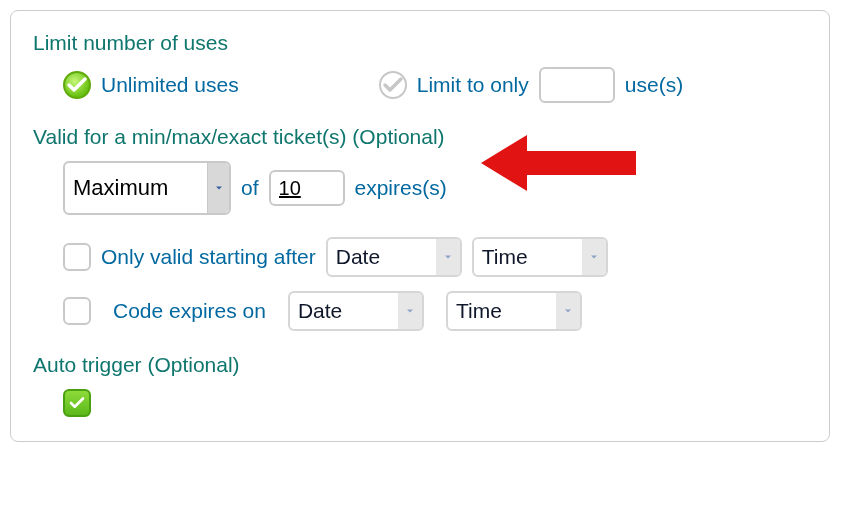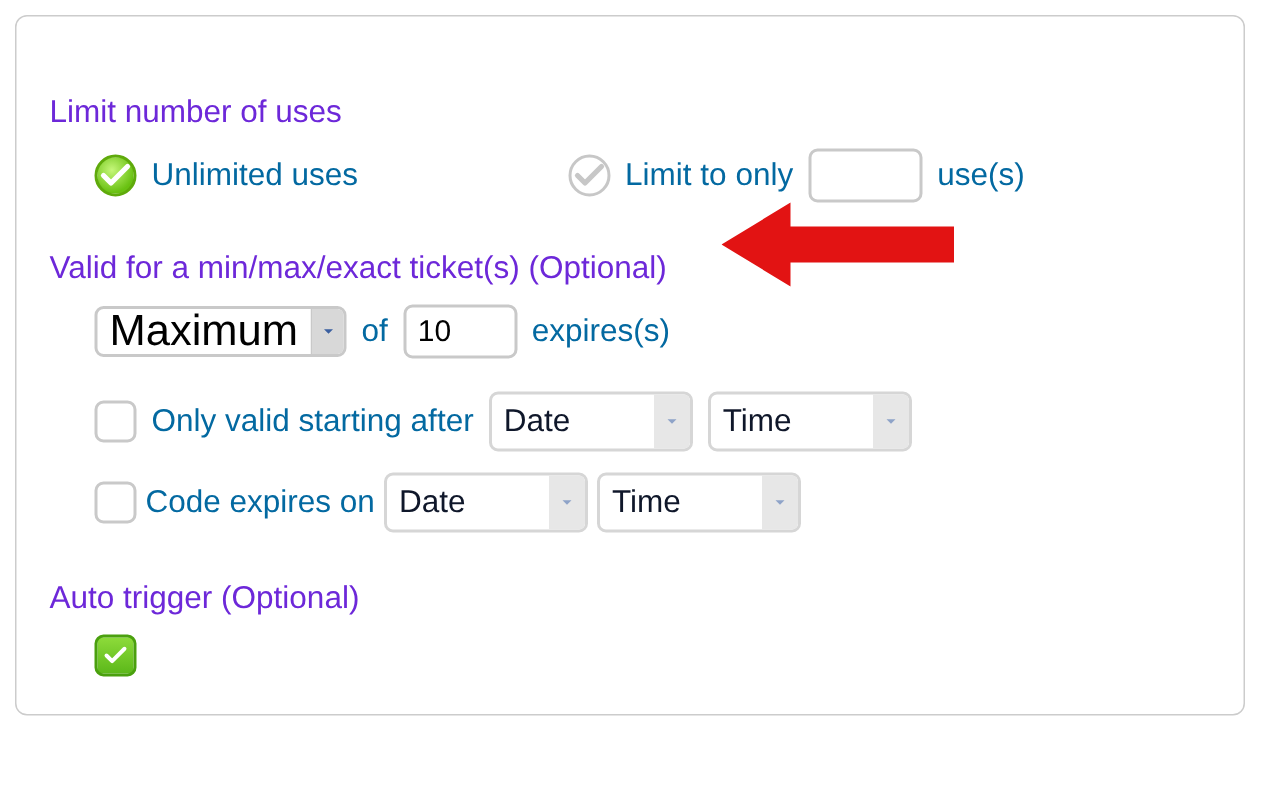--- a/index.html
+++ b/index.html
@@ -10,24 +10,23 @@
     background: #fff;
   }
   .panel {
     width: 820px;
     border: 1px solid #ccc;
     border-radius: 8px;
     padding: 20px 22px 20px 22px;
     font-size: 20px;
   }
   .section-title {
-    color: #6d28d9;
+    color: #0f766e;
     font-size: 21px;
     margin-bottom: 12px;
-    margin-top: 32px;
   }
   .section {
     margin-bottom: 22px;
   }
   .row {
     display: flex;
     align-items: center;
     margin-left: 30px;
   }
   .row + .row { margin-top: 12px; }
@@ -56,26 +55,26 @@
     border-radius: 6px;
     height: 36px;
     padding: 0 8px;
     font-size: 20px;
     background:#fff;
   }
   .select {
     position:relative;
     border: 2px solid #c9c9c9;
     border-radius: 6px;
-    height: 34px;
+    height: 54px;
     background:#fff;
     display:flex;align-items:center;
     padding-left:8px;
     padding-right:26px;
-    font-size:29px;
+    font-size:22px;
   }
   .select .caret {
     position:absolute; right:0; top:0; bottom:0;
     width:22px;
     background:#d8d8d8;
     border-left:1px solid #c9c9c9;
     display:flex;align-items:center;justify-content:center;
     border-top-right-radius:4px;border-bottom-right-radius:4px;
   }
   .caret svg { width:12px;height:12px; }
@@ -150,21 +149,21 @@
     <div class="row inline" style="gap:10px">
       <div class="select" style="width:168px">
         <span>Maximum</span>
         <div class="caret">
           <svg viewBox="0 0 24 24">
               <path d="M6 9l6 6 6-6" fill="#3a5fa0"></path>
             </svg>
         </div>
       </div>
       <span class="lbl">of</span>
-      <input class="text-input" style="width: 76px;" value="10">
+      <input class="text-input" style="width: 76px; text-decoration: underline;" value="10">
       <span class="lbl">expires(s)</span>
     </div>
   </div>
 
   <div class="section">
     <div class="row inline" style="gap:10px">
       <div class="checkbox"></div>
       <span class="lbl">Only valid starting after</span>
       <div class="disabled-select" style="width:136px">
         <span>Date</span>
@@ -176,21 +175,21 @@
       </div>
       <div class="disabled-select" style="width:136px">
         <span>Time</span>
         <div class="caret2">
           <svg viewBox="0 0 24 24" width="12" height="12">
               <path d="M6 9l6 6 6-6" fill="#8ea3c8"></path>
             </svg>
         </div>
       </div>
     </div>
-    <div class="row inline" style="gap:6px;margin-top:14px">
+    <div class="row inline" style="gap:22px;margin-top:14px">
       <div class="checkbox"></div>
       <span class="lbl">Code expires on</span>
       <div class="disabled-select" style="width:136px">
         <span>Date</span>
         <div class="caret2">
           <svg viewBox="0 0 24 24" width="12" height="12">
               <path d="M6 9l6 6 6-6" fill="#8ea3c8"></path>
             </svg>
         </div>
       </div>

